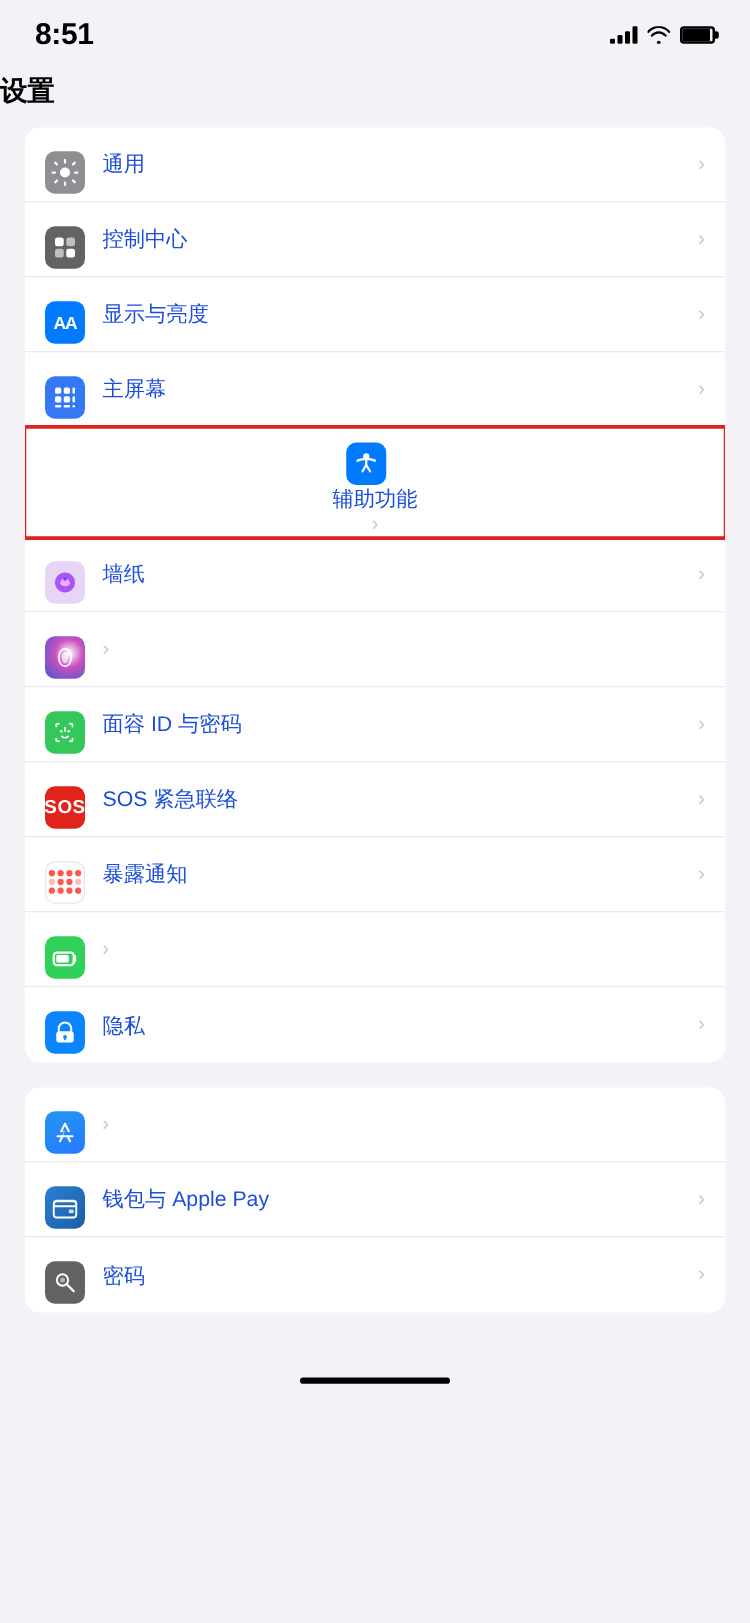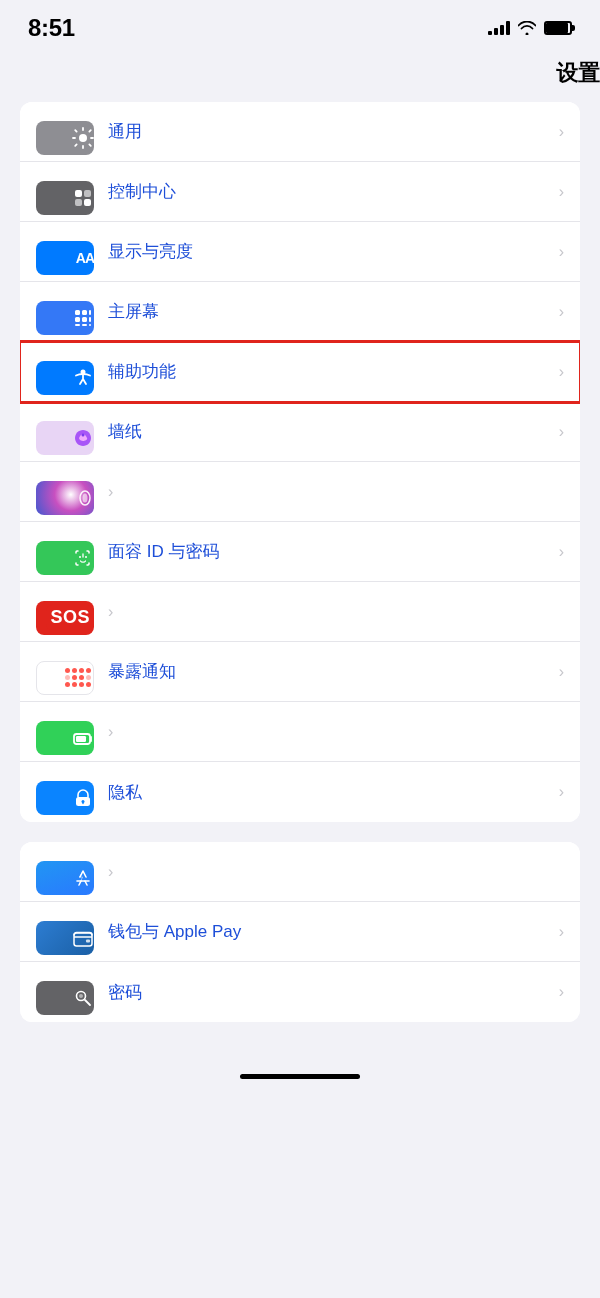--- a/index.html
+++ b/index.html
@@ -68,21 +68,21 @@
     }
     .battery-fill {
       width: 22px;
       height: 10px;
       background: #000;
       border-radius: 1px;
     }
 
     
     .page-title {
-      text-align: right;
+      text-align: left;
       font-size: 22px;
       font-weight: 700;
       padding: 6px 0 14px 0;
       background: #f2f2f7;
       letter-spacing: -0.3px;
     }
 
     
     .section {
       background: #f2f2f7;
@@ -107,29 +107,30 @@
       position: relative;
     }
     .list-item:last-child {
       border-bottom: none;
     }
     .list-item.highlighted {
       outline: 3px solid #e0241c;
       outline-offset: -1px;
       z-index: 2;
       border-radius: 0;
+      flex-direction: column;
     }
 
     .item-icon {
-      width: 58px;
+      width: 32px;
       height: 34px;
       border-radius: 8px;
       display: flex;
       align-items: center;
-      justify-content: flex-end;
+      justify-content: center;
       flex-shrink: 0;
       margin-right: 14px;
       font-size: 18px;
       overflow: hidden;
       margin-top: 12px;
     }
 
     .item-label {
       flex: 1;
       font-size: 17px;
@@ -157,21 +158,21 @@
       background: linear-gradient(135deg, #2d7dd2, #1a5fa5);
     }
 
     
     svg { display: block; }
 
     
     .sos-badge {
       background: #e0241c;
       color: #fff;
-      font-size: 18px;
+      font-size: 15px;
       font-weight: 800;
       border-radius: 6px;
       padding: 2px 4px;
       letter-spacing: 0.5px;
     }
 
     
     .exposure-dots {
       display: grid;
       grid-template-columns: repeat(4, 5px);
@@ -322,20 +323,21 @@
         </svg>
       </div>
       <span class="item-label">面容 ID 与密码</span>
       <span class="chevron">›</span>
     </div>
 
     <div class="list-item">
       <div class="item-icon icon-red">
         <span class="sos-badge">SOS</span>
       </div>
+      <span class="item-label">SOS 紧急联络</span>
       <span class="chevron">›</span>
     </div>
 
     <div class="list-item">
       <div class="item-icon" style="background:#fff;border:1px solid #e5e5ea;">
         <div class="exposure-dots">
           <div class="exposure-dot"></div>
             <div class="exposure-dot"></div>
             <div class="exposure-dot"></div>
             <div class="exposure-dot"></div>

